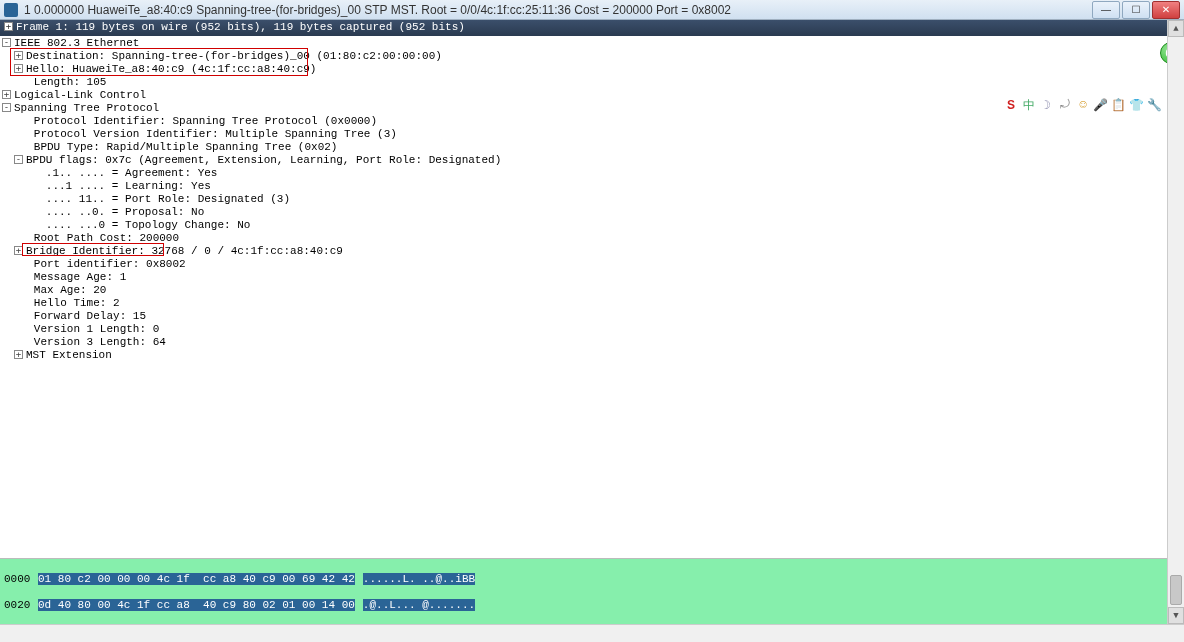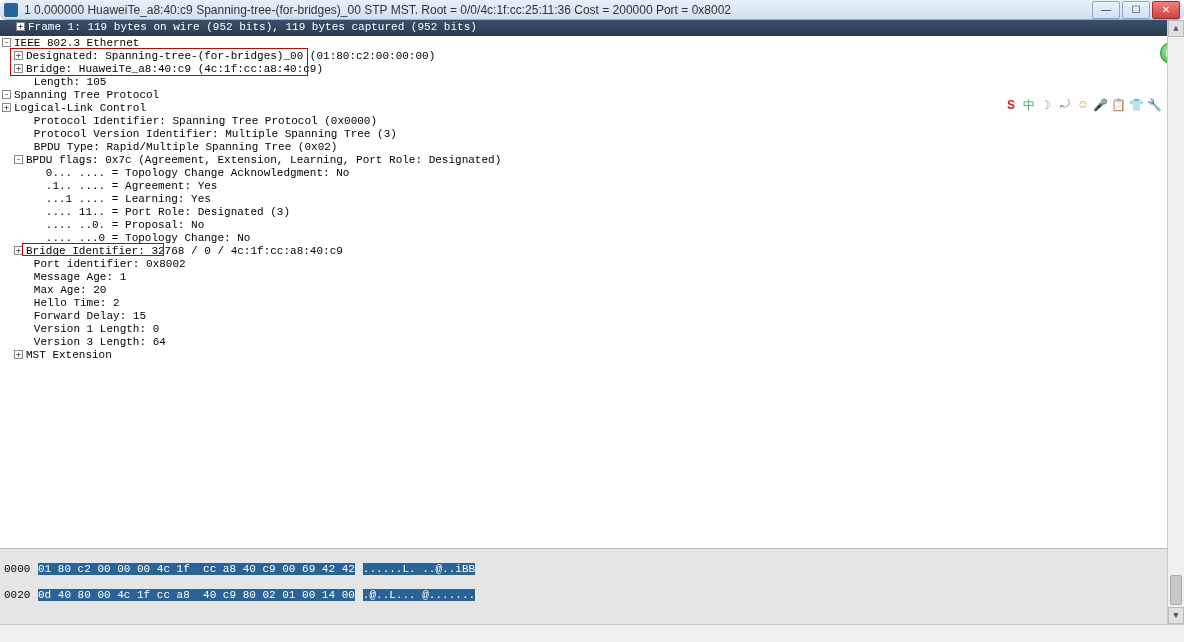--- a/index.html
+++ b/index.html
@@ -16,21 +16,20 @@
   .titlebar {
     height: 20px;
     background: linear-gradient(to bottom, #e8f0f8, #d0e0f0);
     border-bottom: 1px solid #a0b0c0;
     display: flex;
     align-items: center;
     padding: 0 4px;
     font-family: "Segoe UI", Tahoma, sans-serif;
     font-size: 12px;
     color: #333;
-    border-radius: 7px;
   }
   .titlebar .app-icon {
     width: 14px; height: 14px;
     background: #2a6496;
     margin-right: 6px;
     border-radius: 2px;
   }
   .titlebar .title { flex: 1; }
   .winbtns { display: flex; gap: 0; }
   .winbtn {
@@ -61,21 +60,21 @@
   .scrollbar-v .track { flex:1; background:#f0f0f0; position:relative; }
   .scrollbar-v .thumb {
     position:absolute; left:2px; right:2px; height:30px; bottom:2px;
     background:#c8c8c8; border:1px solid #aaa; border-radius:2px;
   }
   
   .framebar {
     height:16px;
     background: linear-gradient(to bottom,#3b4f6b,#2a3a50);
     color:#fff;
-    padding: 1px 16px;
+    padding: 1px 4px;
     font-size:11px;
     white-space:nowrap;
   }
   
   .tree {
     background:#fff;
     padding: 1px 18px 2px 2px;
     line-height: 13px;
     position:relative;
     height: 538px;
@@ -99,22 +98,22 @@
   
   .redbox {
     position:absolute;
     border:1.5px solid #d00000;
     pointer-events:none;
   }
   
   .hexpane {
     position:absolute;
     left:0; right:17px; bottom:18px;
-    height:76px;
-    background:#e5e5e5;
+    height:66px;
+    background:#86efac;
     border-top:1px solid #bbb;
     font-size:11px;
     line-height:13px;
     padding:1px 4px;
     white-space:pre;
   }
   .hex-off { color:#000; display:inline-block; width:34px; }
   .hex-sel {
     background:#2a6496;
     color:#fff;
@@ -166,37 +165,37 @@
 </div>
 
 <div class="framebar">
   <span class="toggle" style="background:#fff;color:#333;">+</span><span>Frame 1: 119 bytes on wire (952 bits), 119 bytes captured (952 bits)</span>
 </div>
 
 <div class="tree">
 
   <div class="row"><span class="toggle">-</span><span>IEEE 802.3 Ethernet</span></div>
 
-  <div class="row ind1"><span class="toggle">+</span><span>Designated: Spanning-tree-(for-bridges)_00 (01:80:c2:00:00:00)</span></div>
-  <div class="row ind1"><span class="toggle">+</span><span>Bridge: HuaweiTe_a8:40:c9 (4c:1f:cc:a8:40:c9)</span></div>
+  <div class="row ind1"><span class="toggle">+</span><span>Destination: Spanning-tree-(for-bridges)_00 (01:80:c2:00:00:00)</span></div>
+  <div class="row ind1"><span class="toggle">+</span><span>Hello: HuaweiTe_a8:40:c9 (4c:1f:cc:a8:40:c9)</span></div>
   <div class="row ind1">   <span>Length: 105</span></div>
 
+  <div class="row"><span class="toggle">+</span><span>Logical-Link Control</span></div>
+
   <div class="row"><span class="toggle">-</span><span>Spanning Tree Protocol</span></div>
-
-  <div class="row"><span class="toggle">+</span><span>Logical-Link Control</span></div>
   <div class="row ind1">   <span>Protocol Identifier: Spanning Tree Protocol (0x0000)</span></div>
   <div class="row ind1">   <span>Protocol Version Identifier: Multiple Spanning Tree (3)</span></div>
   <div class="row ind1">   <span>BPDU Type: Rapid/Multiple Spanning Tree (0x02)</span></div>
   <div class="row ind1"><span class="toggle">-</span><span>BPDU flags: 0x7c (Agreement, Extension, Learning, Port Role: Designated)</span></div>
-  <div class="row ind2">   <span>0... .... = Topology Change Acknowledgment: No</span></div>
   <div class="row ind2">   <span>.1.. .... = Agreement: Yes</span></div>
   <div class="row ind2">   <span>...1 .... = Learning: Yes</span></div>
   <div class="row ind2">   <span>.... 11.. = Port Role: Designated (3)</span></div>
   <div class="row ind2">   <span>.... ..0. = Proposal: No</span></div>
   <div class="row ind2">   <span>.... ...0 = Topology Change: No</span></div>
+  <div class="row ind1">   <span>Root Path Cost: 200000</span></div>
   <div class="row ind1"><span class="toggle">+</span><span>Bridge Identifier: 32768 / 0 / 4c:1f:cc:a8:40:c9</span></div>
   <div class="row ind1">   <span>Port identifier: 0x8002</span></div>
   <div class="row ind1">   <span>Message Age: 1</span></div>
   <div class="row ind1">   <span>Max Age: 20</span></div>
   <div class="row ind1">   <span>Hello Time: 2</span></div>
   <div class="row ind1">   <span>Forward Delay: 15</span></div>
   <div class="row ind1">   <span>Version 1 Length: 0</span></div>
   <div class="row ind1">   <span>Version 3 Length: 64</span></div>
   <div class="row ind1"><span class="toggle">+</span><span>MST Extension</span></div>
 

